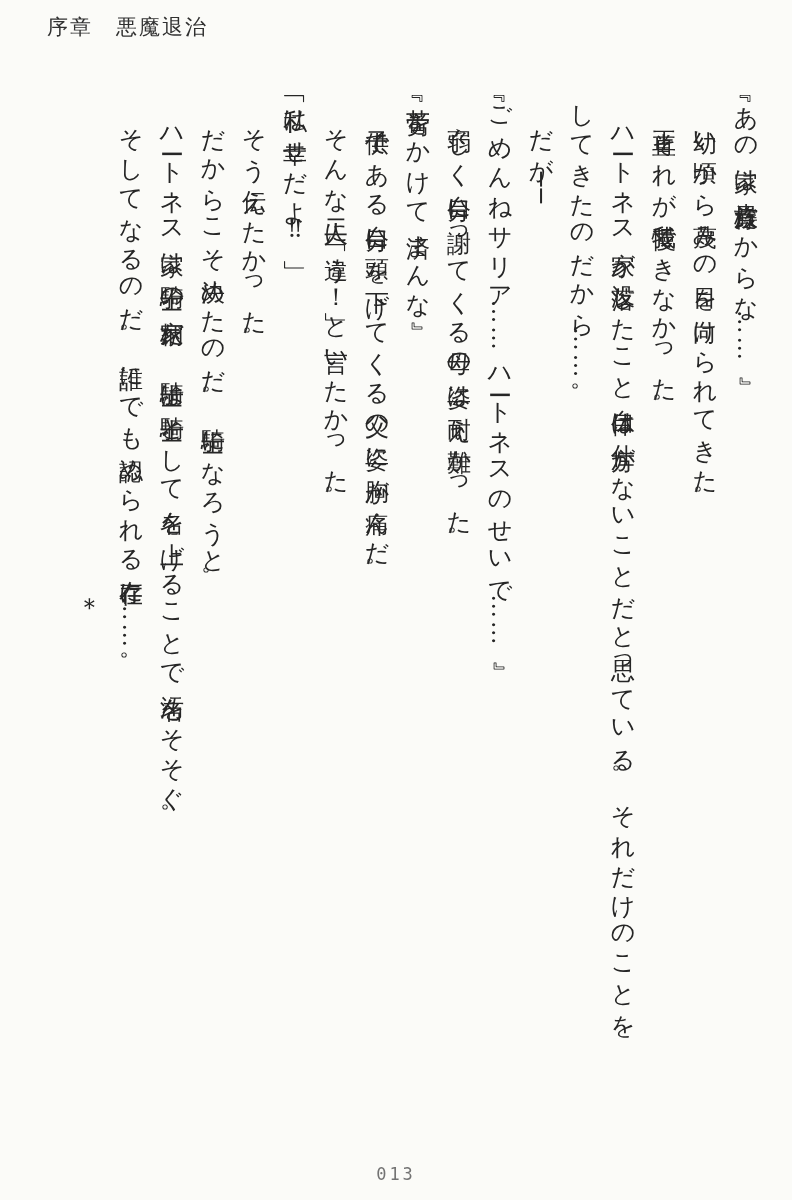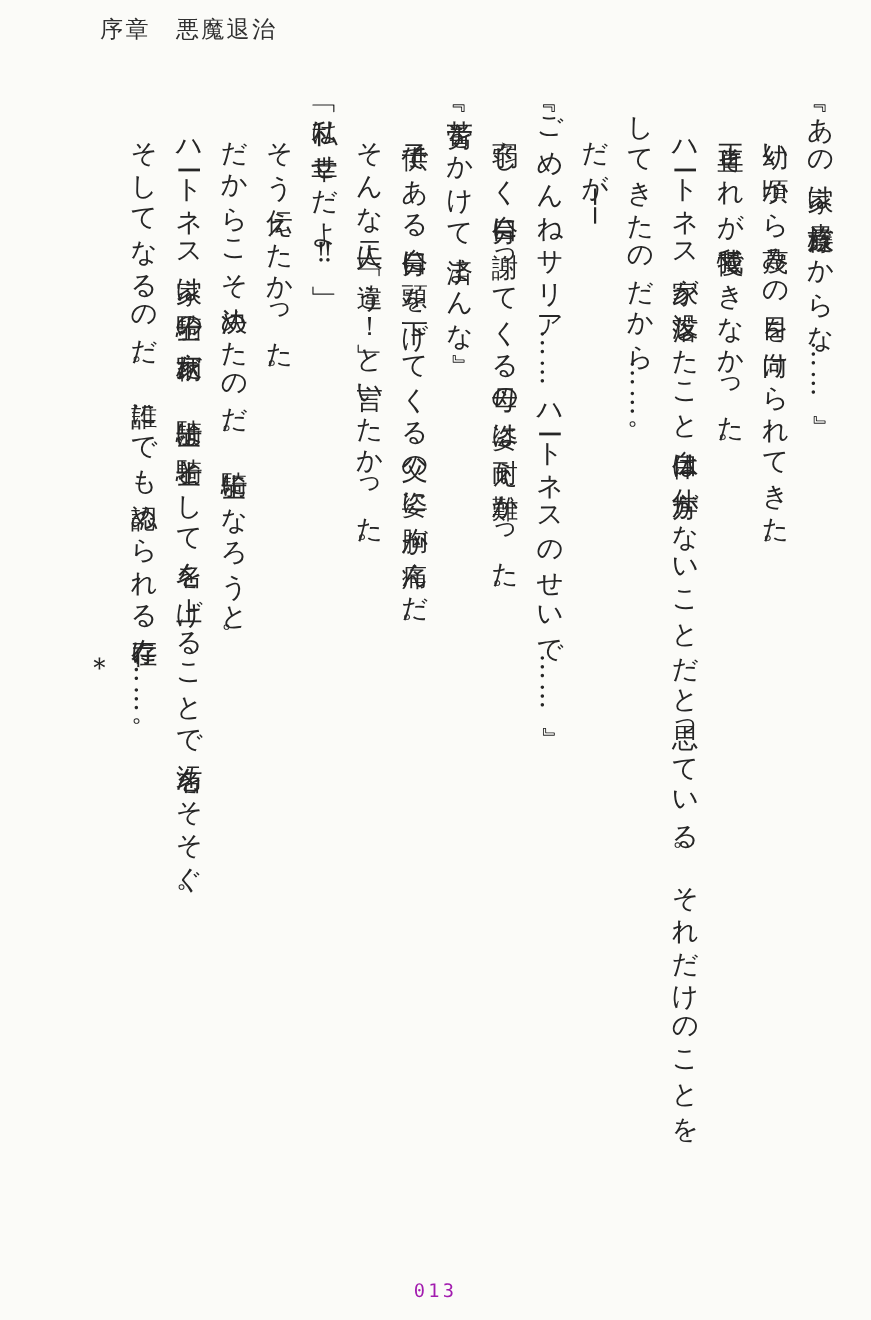--- a/index.html
+++ b/index.html
@@ -16,21 +16,20 @@
     overflow: hidden;
   }
   .chapter-header {
     position: absolute;
     top: 13px;
     left: 47px;
     font-size: 21px;
     letter-spacing: 2px;
     color: #303030;
     white-space: pre;
-    margin-left: 44px;
   }
   .text-body {
     position: absolute;
     top: 88px;
     right: 26px;
     height: 1072px;
     writing-mode: vertical-rl;
     text-orientation: mixed;
     font-size: 24px;
     letter-spacing: 2.5px;
@@ -50,21 +49,21 @@
   }
   .page-number {
     position: absolute;
     bottom: 16px;
     left: 0;
     width: 100%;
     text-align: center;
     font-family: "DejaVu Sans Mono", "Liberation Mono", monospace;
     font-size: 17px;
     letter-spacing: 3px;
-    color: #a21caf;
+    color: #737373;
   }
 </style>
 </head>
 <body>
 
 <div>
 
   <div class="chapter-header">序章　悪魔退治</div>
 
   <div class="text-body">

